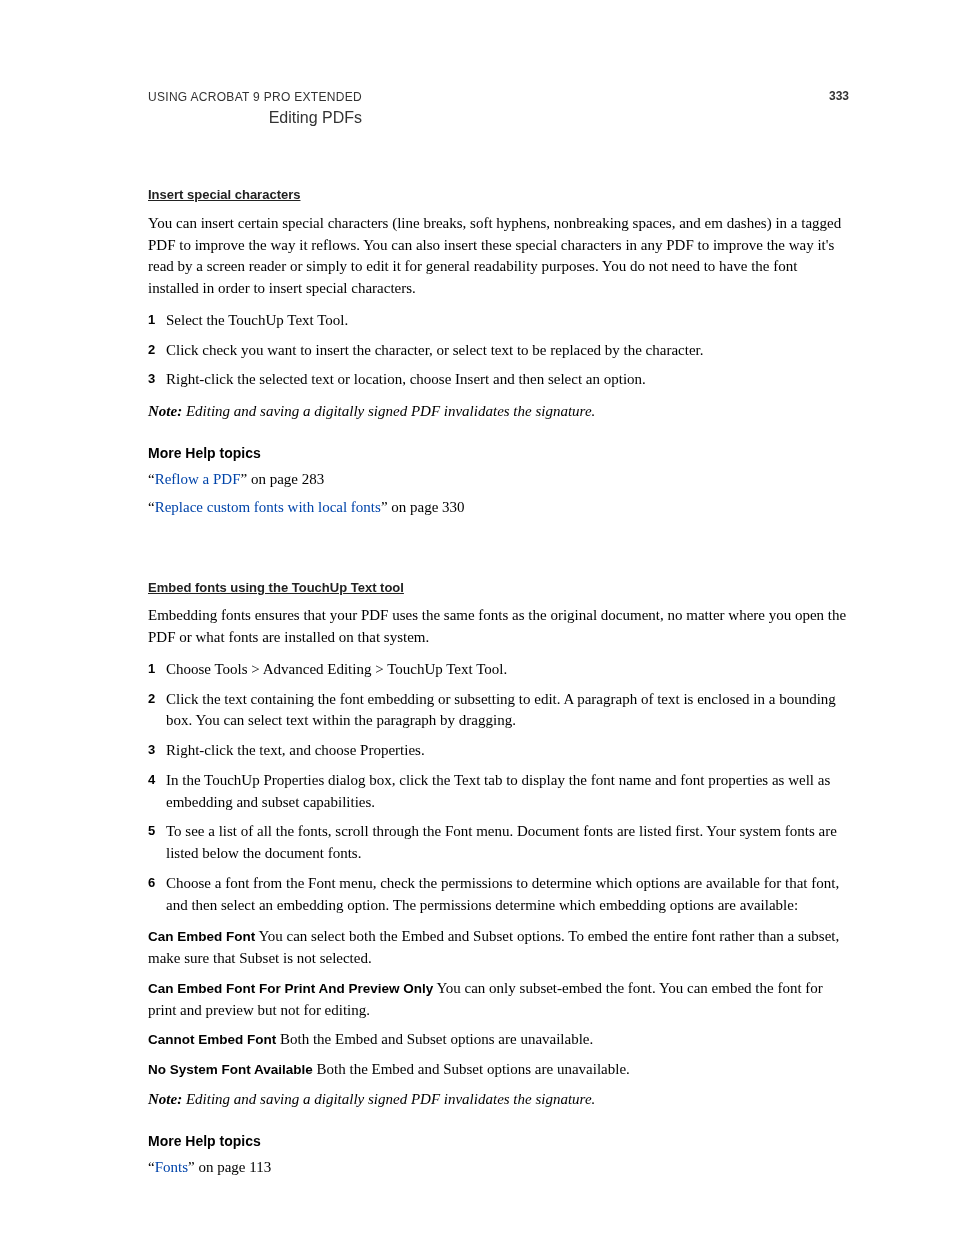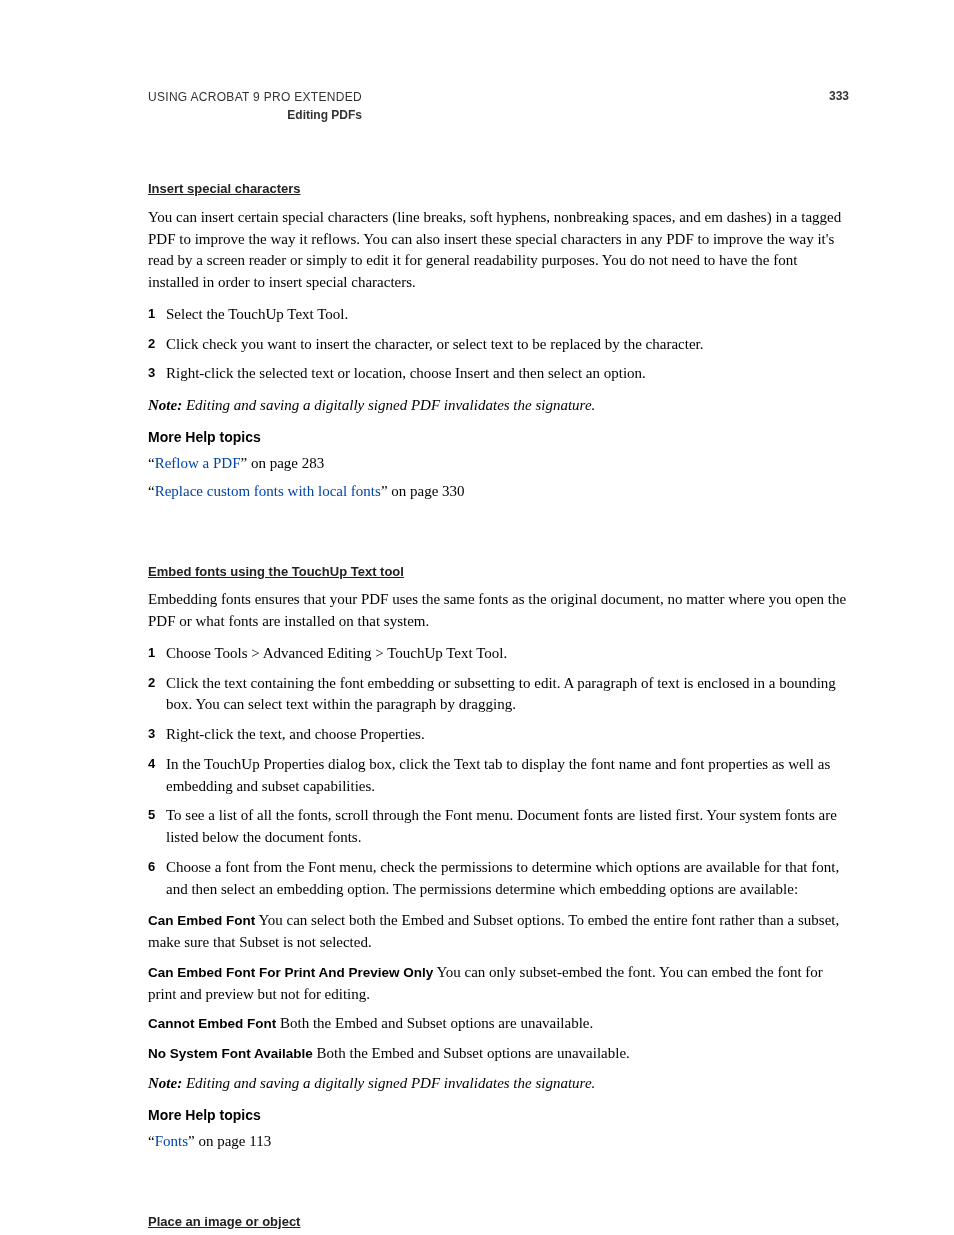--- a/index.html
+++ b/index.html
@@ -15,21 +15,21 @@
     .header {
       display: flex;
       justify-content: space-between;
       align-items: flex-start;
       margin-bottom: 56px;
       font-family: "Myriad Pro", "Helvetica Neue", Arial, sans-serif;
       text-align: right;
     }
     .header-left { font-size: 12px; color: #333; line-height: 1.5; }
     .header-title { letter-spacing: 0.3px; }
-    .header-subtitle { font-weight: bold; font-size: 12px; }
+    .header-subtitle { font-weight: normal; font-size: 16px; }
     .page-number { font-size: 12px; font-weight: bold; color: #333; }
     h2 {
       font-family: "Myriad Pro", "Helvetica Neue", Arial, sans-serif;
       font-weight: bold;
       font-size: 13px;
       color: #222;
       margin-bottom: 8px;
       text-decoration: underline;
     }
     .body-para { margin-bottom: 8px; }
@@ -47,21 +47,21 @@
       padding-top: 1px;
     }
     ol.steps li .txt { flex: 1; }
     .note { margin: 6px 0 10px 0; }
     .note-label { font-style: italic; font-weight: bold; }
     .note-text { font-style: italic; text-align: center; }
     h3.more-help {
       font-family: "Myriad Pro", "Helvetica Neue", Arial, sans-serif;
       font-weight: bold;
       font-size: 14px;
-      margin-top: 10px;
+      margin-top: 20px;
       margin-bottom: 6px;
     }
     .help-link-line { margin-bottom: 6px; }
     a.link { color: #0044aa; text-decoration: none; }
     .section-gap { margin-top: 60px; }
     .term-para { margin-bottom: 8px; }
     .term {
       font-family: "Myriad Pro", "Helvetica Neue", Arial, sans-serif;
       font-weight: bold;
       font-size: 13.5px;

